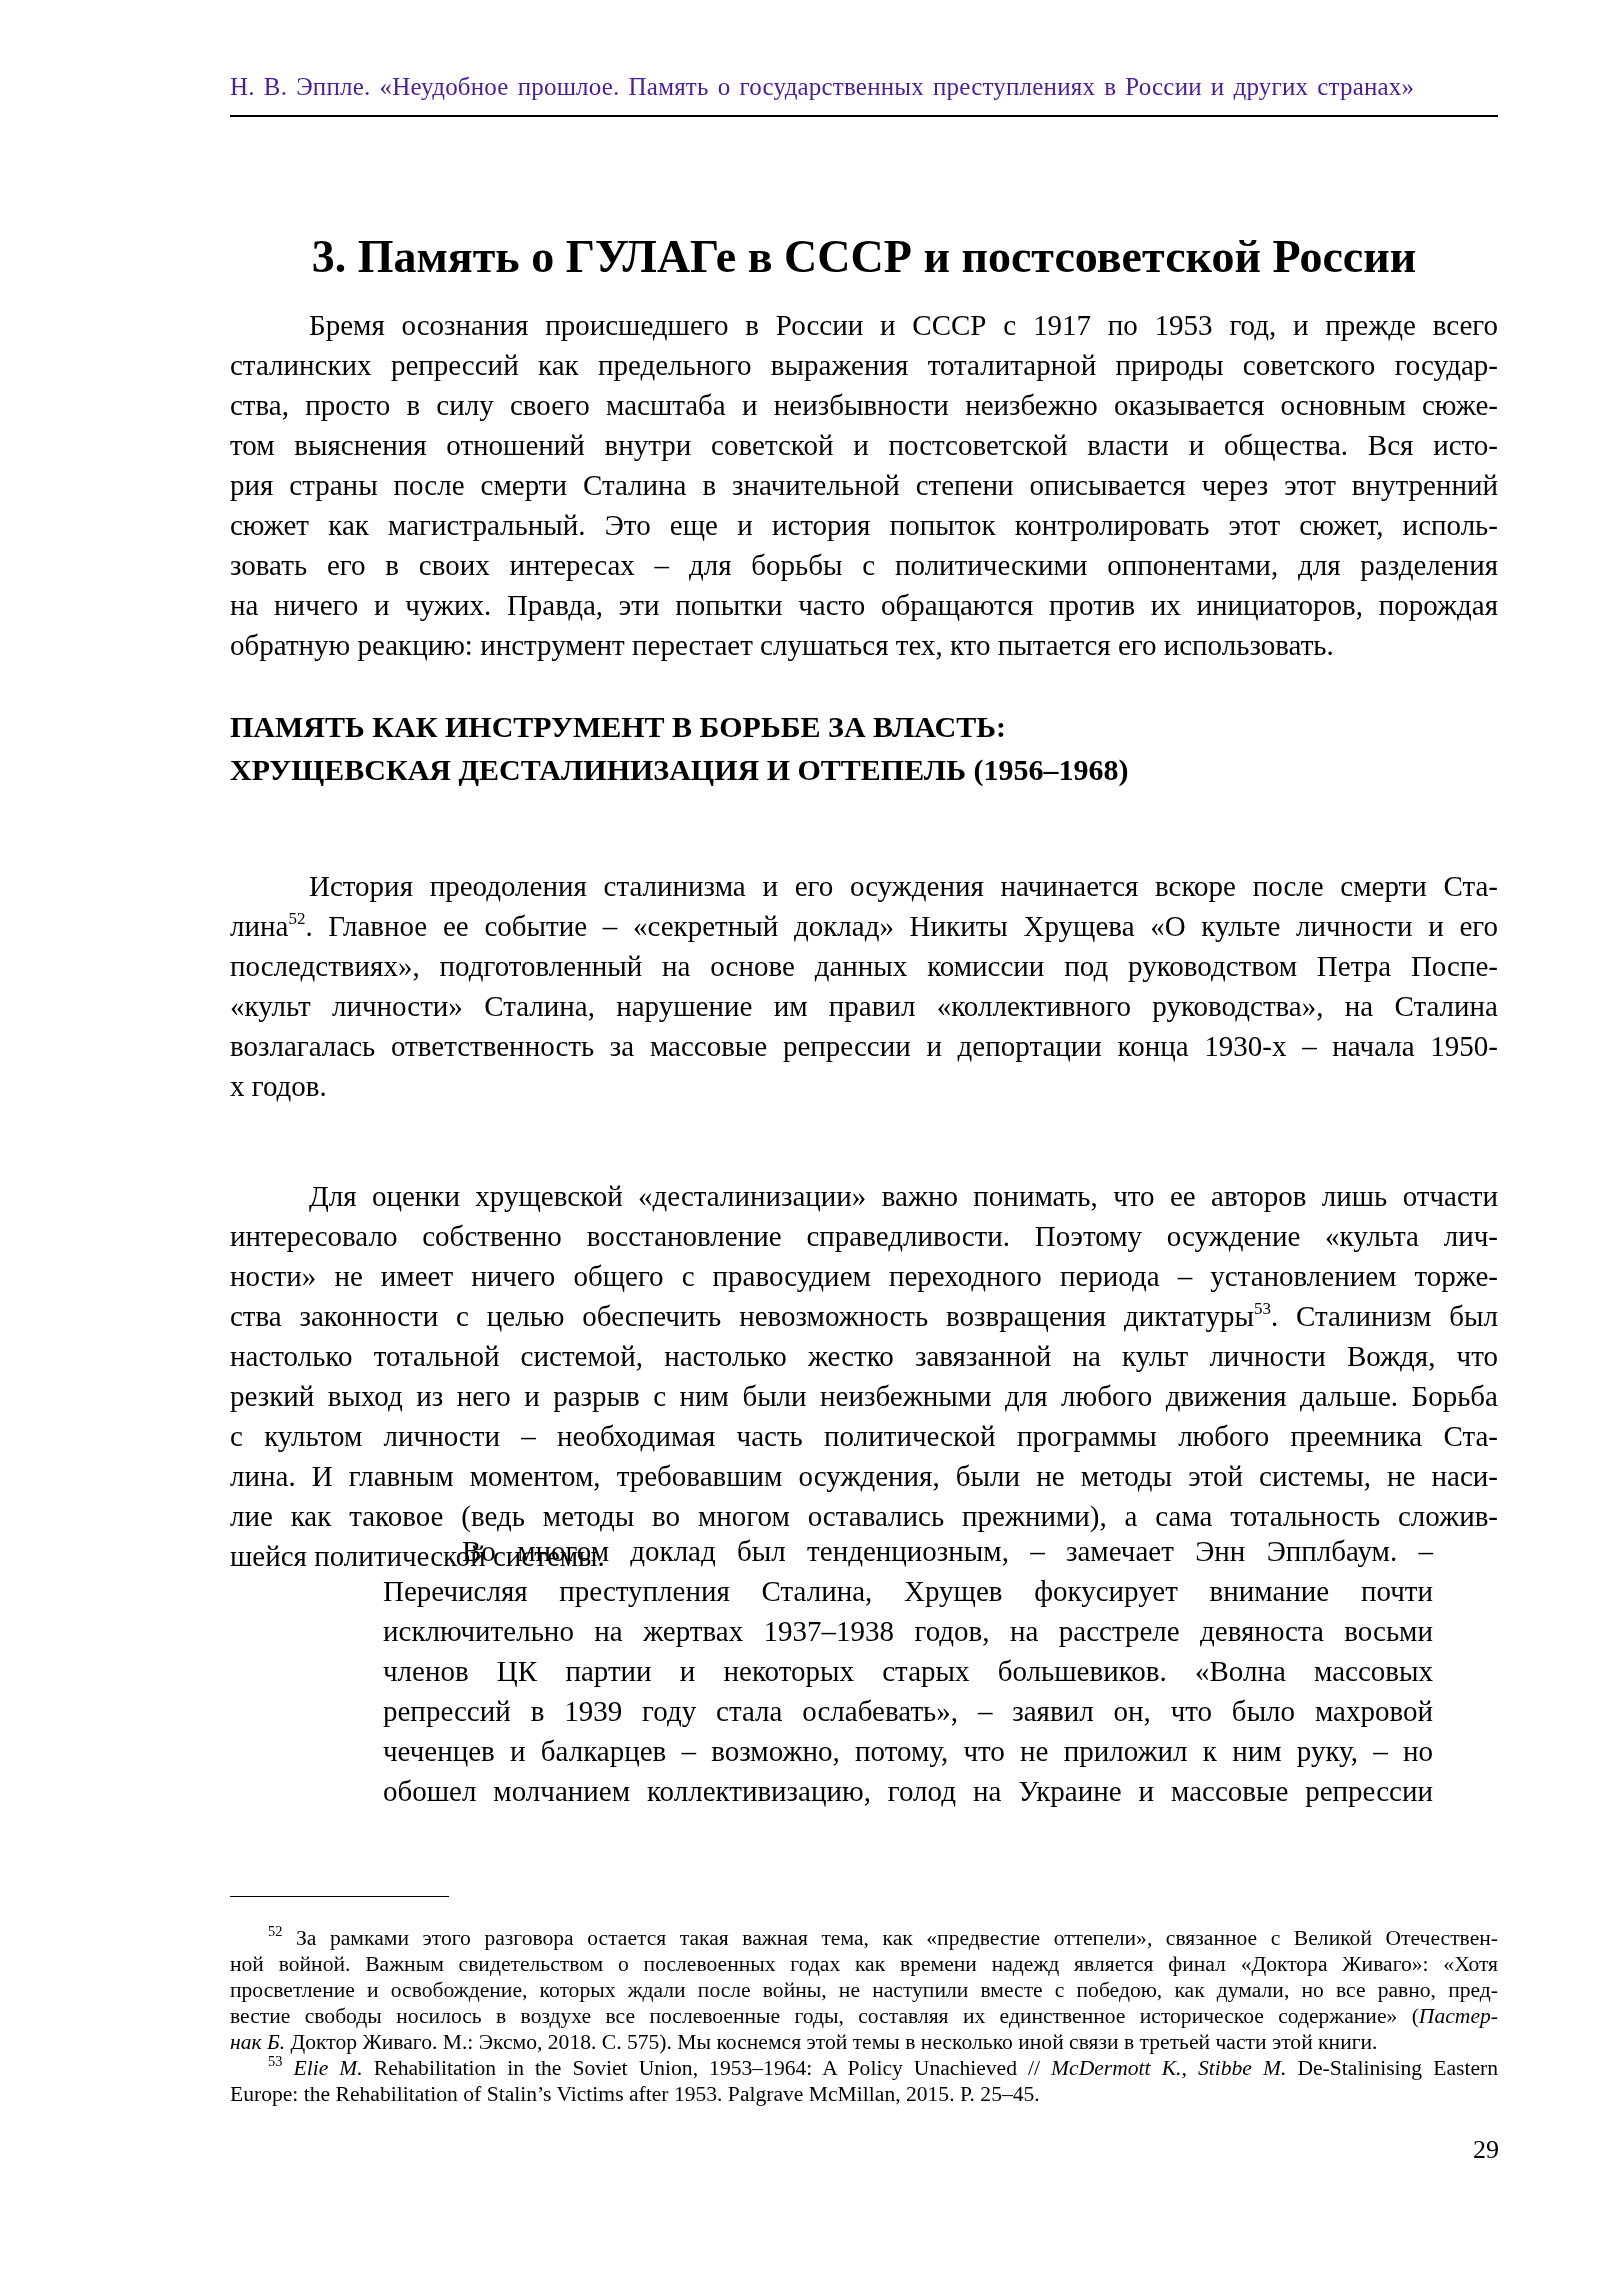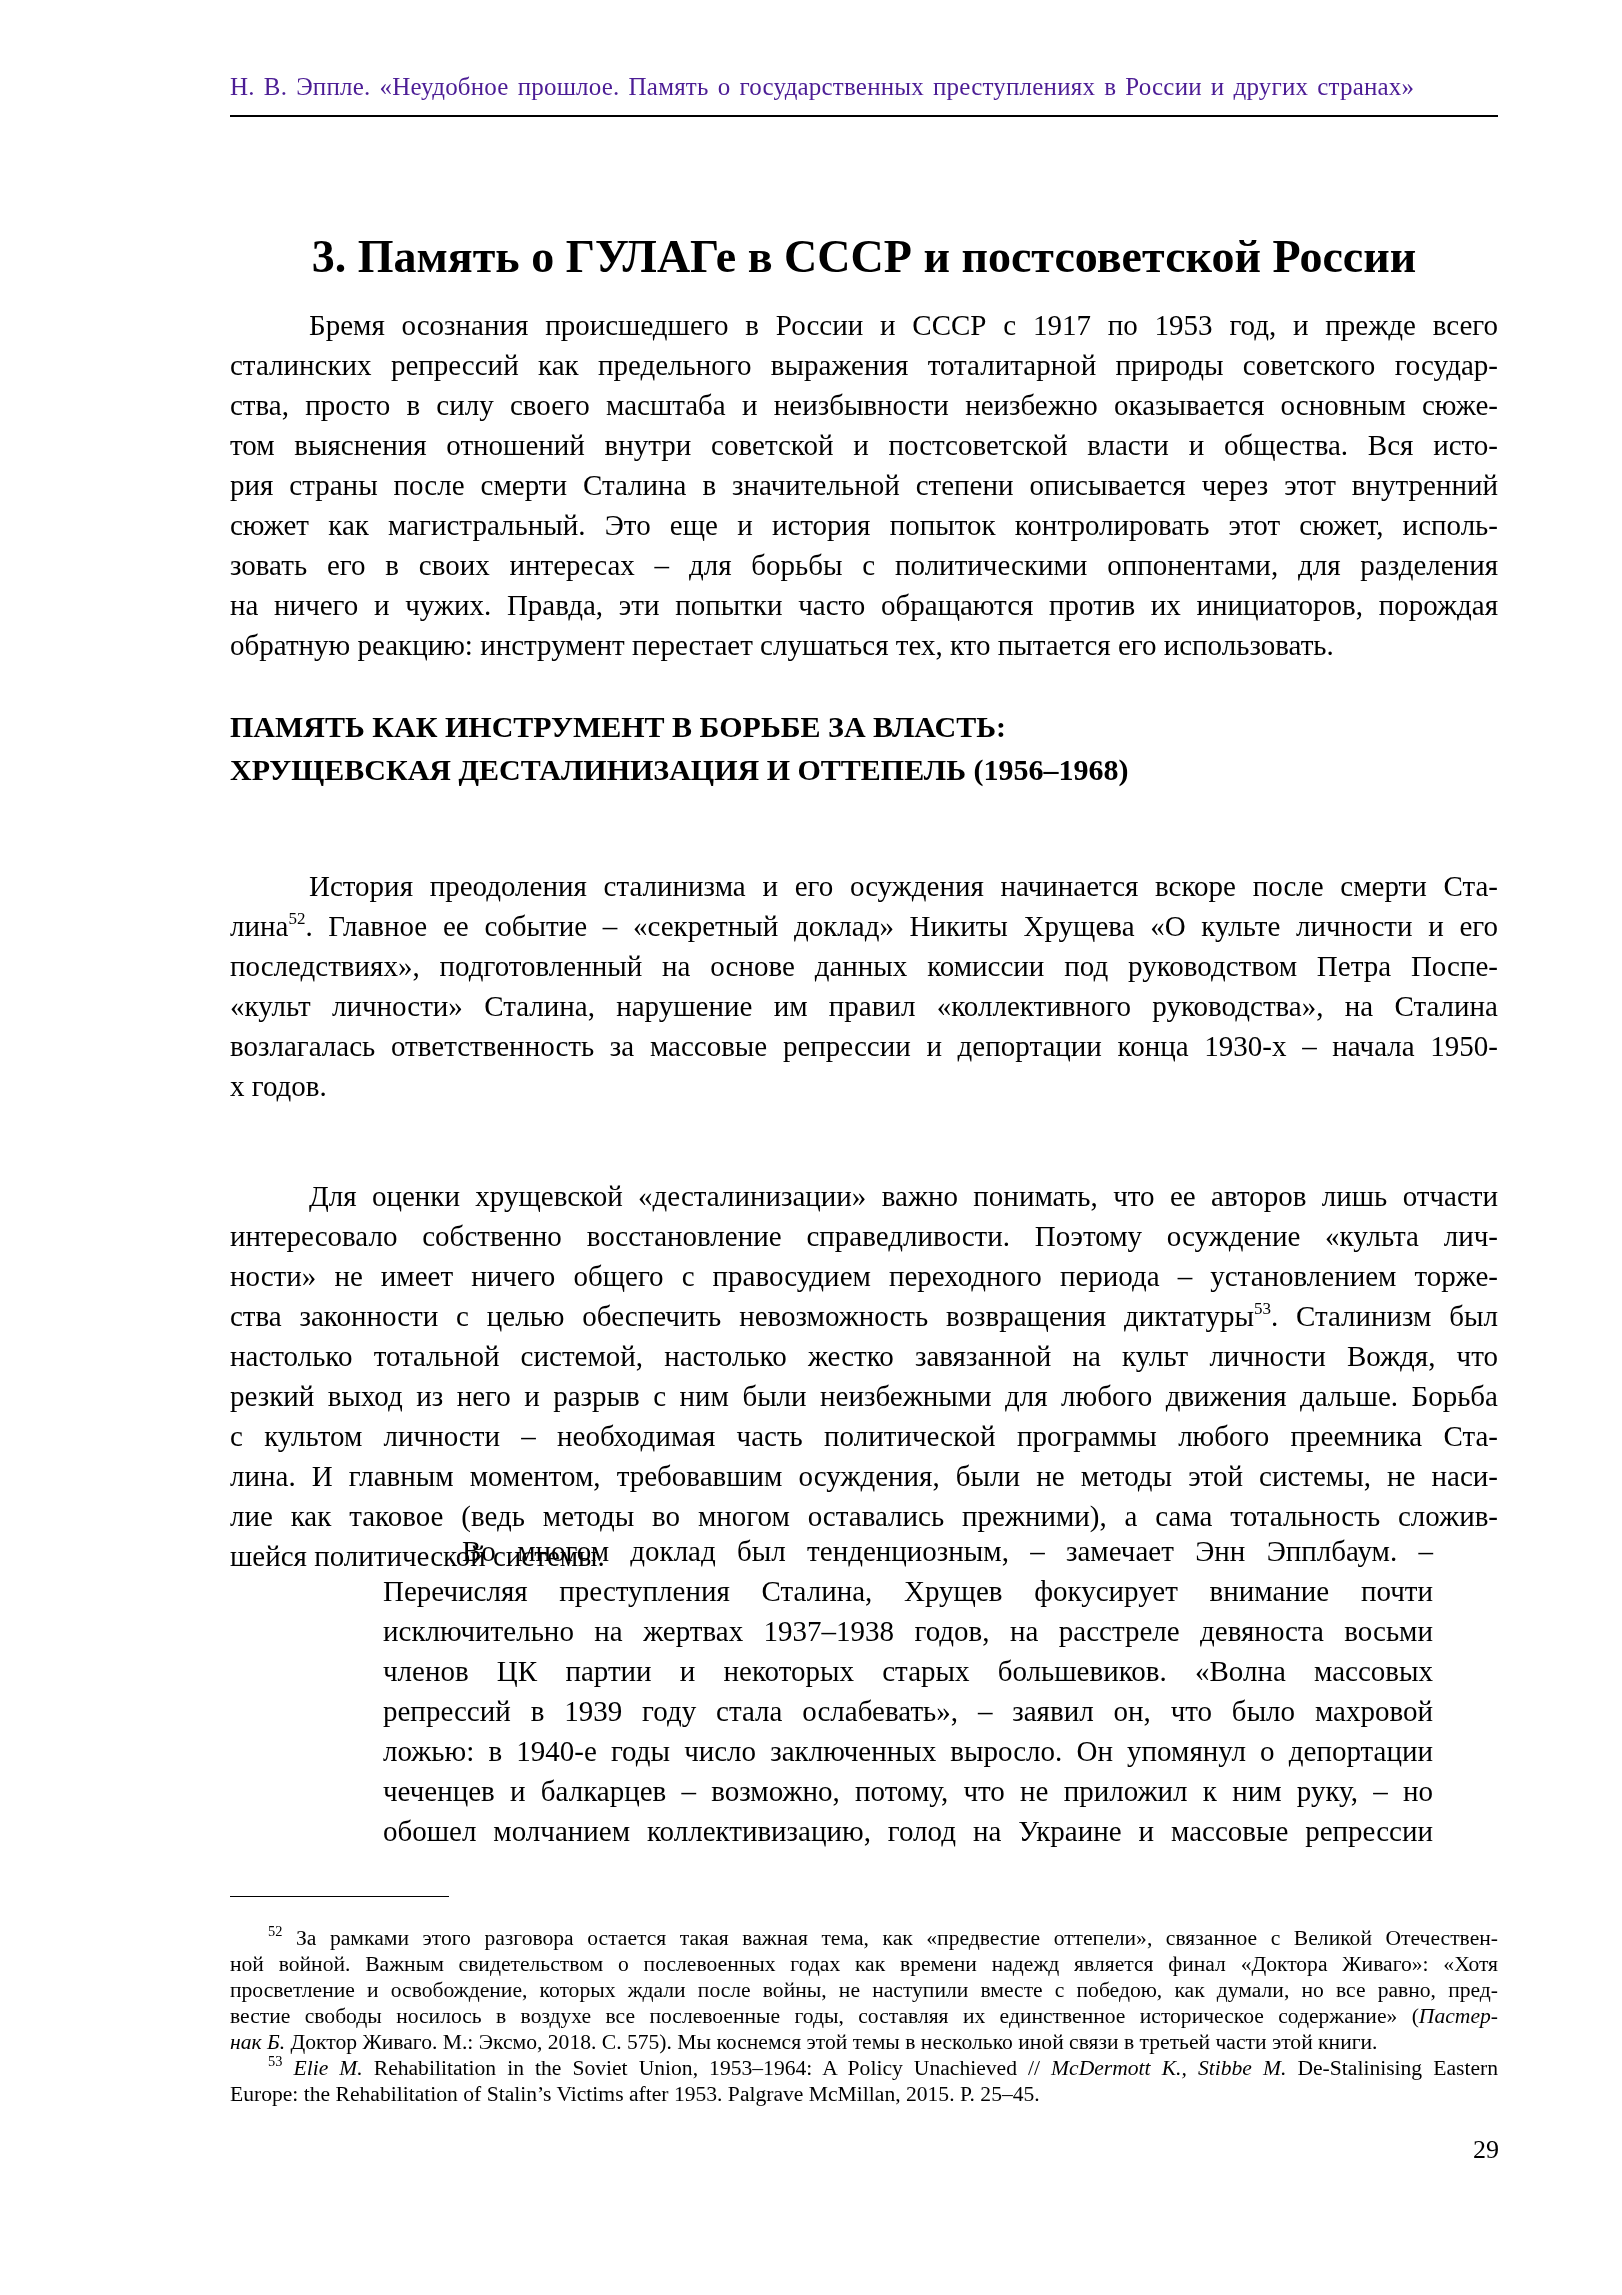--- a/index.html
+++ b/index.html
@@ -77,21 +77,20 @@
   <span class="line">лие как таковое (ведь методы во многом оставались прежними), а сама тотальность сложив-</span>
   <span class="line last">шейся политической системы.</span>
 </div>
 
 <div class="quote" style="top:1531px;">
   <span class="line indent">Во многом доклад был тенденциозным, – замечает Энн Эпплбаум. –</span>
   <span class="line">Перечисляя преступления Сталина, Хрущев фокусирует внимание почти</span>
   <span class="line">исключительно на жертвах 1937–1938 годов, на расстреле девяноста восьми</span>
   <span class="line">членов ЦК партии и некоторых старых большевиков. «Волна массовых</span>
   <span class="line">репрессий в 1939 году стала ослабевать», – заявил он, что было махровой</span>
-  <span class="line">ложью: в 1940-е годы число заключенных выросло. Он упомянул о депортации</span>
   <span class="line">чеченцев и балкарцев – возможно, потому, что не приложил к ним руку, – но</span>
   <span class="line">обошел молчанием коллективизацию, голод на Украине и массовые репрессии</span>
 </div>
 
 <div class="fn-rule"></div>
 
 <div class="footnotes">
   <div>
     <span class="fline indent"><sup>52</sup> <span>За рамками этого разговора остается такая важная тема, как «предвестие оттепели», связанное с Великой Отечествен-</span></span>
     <span class="fline">ной войной. Важным свидетельством о послевоенных годах как времени надежд является финал «Доктора Живаго»: «Хотя</span>

